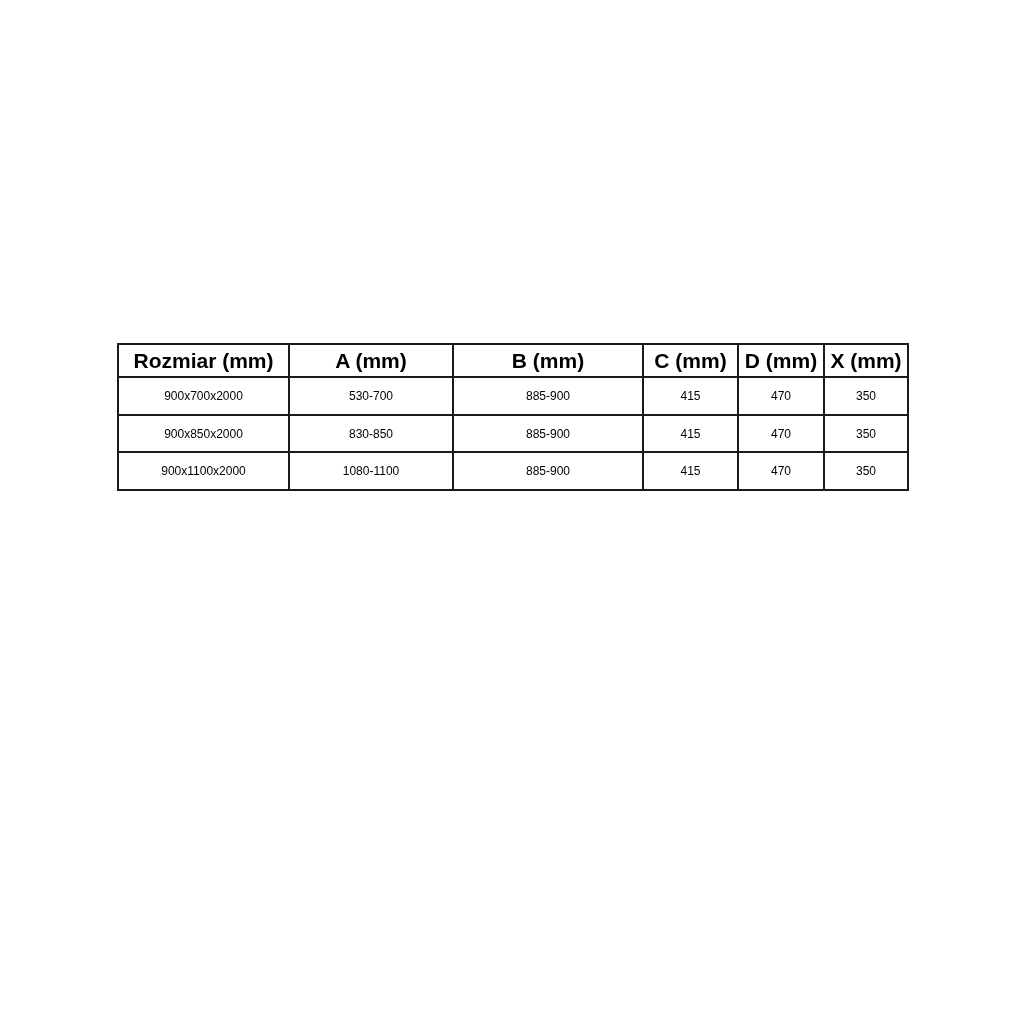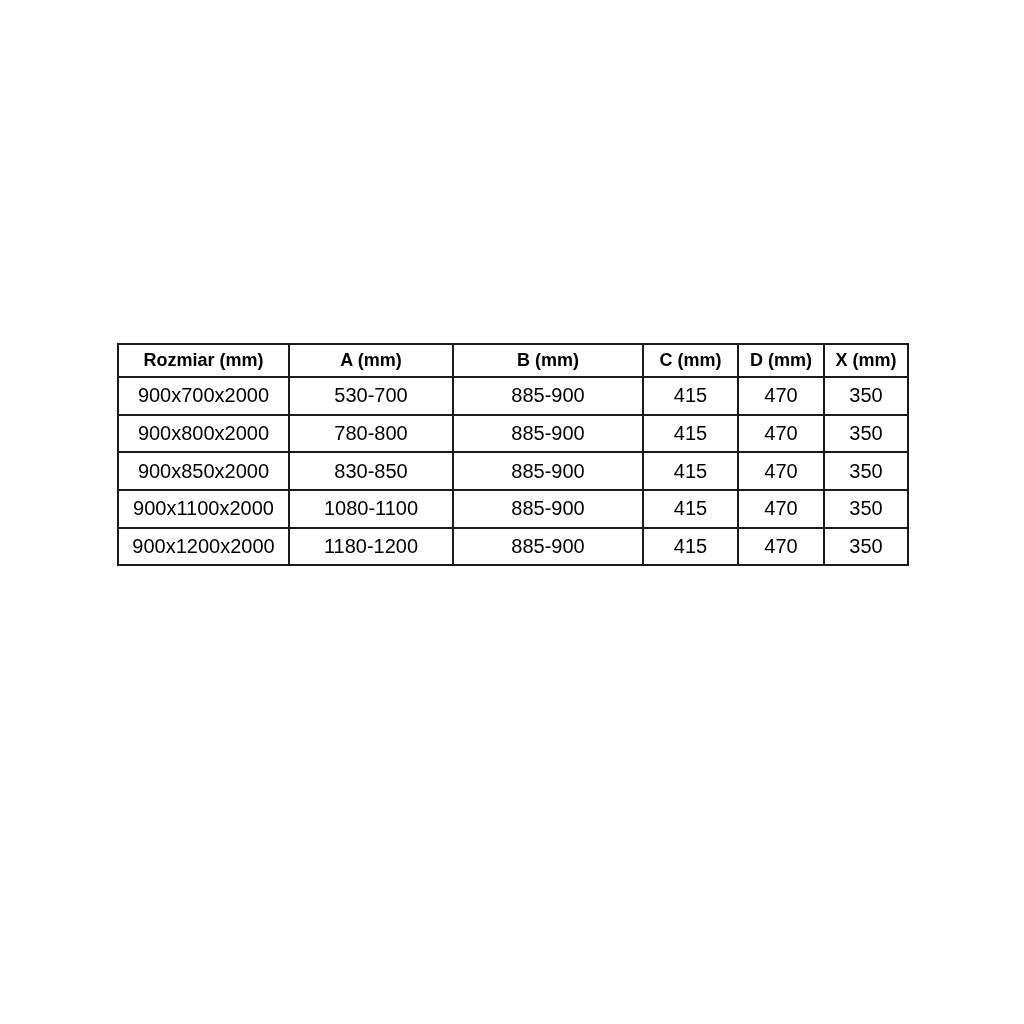--- a/index.html
+++ b/index.html
@@ -33,26 +33,26 @@
     white-space: nowrap;
     overflow: hidden;
   }
   .spec-table thead tr {
     height: 33px;
   }
   .spec-table tbody tr {
     height: 37.7px;
   }
   .spec-table th {
-    font-size: 18px;
+    font-size: 21px;
     font-weight: bold;
     margin-top: 35px;
   }
   .spec-table td {
-    font-size: 20px;
+    font-size: 12px;
     font-weight: normal;
   }
   col.c-rozmiar { width: 171px; }
   col.c-a { width: 164px; }
   col.c-b { width: 190px; }
   col.c-c { width: 95px; }
   col.c-d { width: 86px; }
   col.c-x { width: 84px; }
 </style>
 </head>
@@ -81,46 +81,30 @@
     <tbody>
       <tr>
         <td>900x700x2000</td>
         <td>530-700</td>
         <td>885-900</td>
         <td>415</td>
         <td>470</td>
         <td>350</td>
       </tr>
       <tr>
-        <td>900x800x2000</td>
-        <td>780-800</td>
-        <td>885-900</td>
-        <td>415</td>
-        <td>470</td>
-        <td>350</td>
-      </tr>
-      <tr>
         <td>900x850x2000</td>
         <td>830-850</td>
         <td>885-900</td>
         <td>415</td>
         <td>470</td>
         <td>350</td>
       </tr>
       <tr>
         <td>900x1100x2000</td>
         <td>1080-1100</td>
         <td>885-900</td>
         <td>415</td>
         <td>470</td>
         <td>350</td>
       </tr>
-      <tr>
-        <td>900x1200x2000</td>
-        <td>1180-1200</td>
-        <td>885-900</td>
-        <td>415</td>
-        <td>470</td>
-        <td>350</td>
-      </tr>
     </tbody>
   </table>
 </div>
 
 </body></html>

